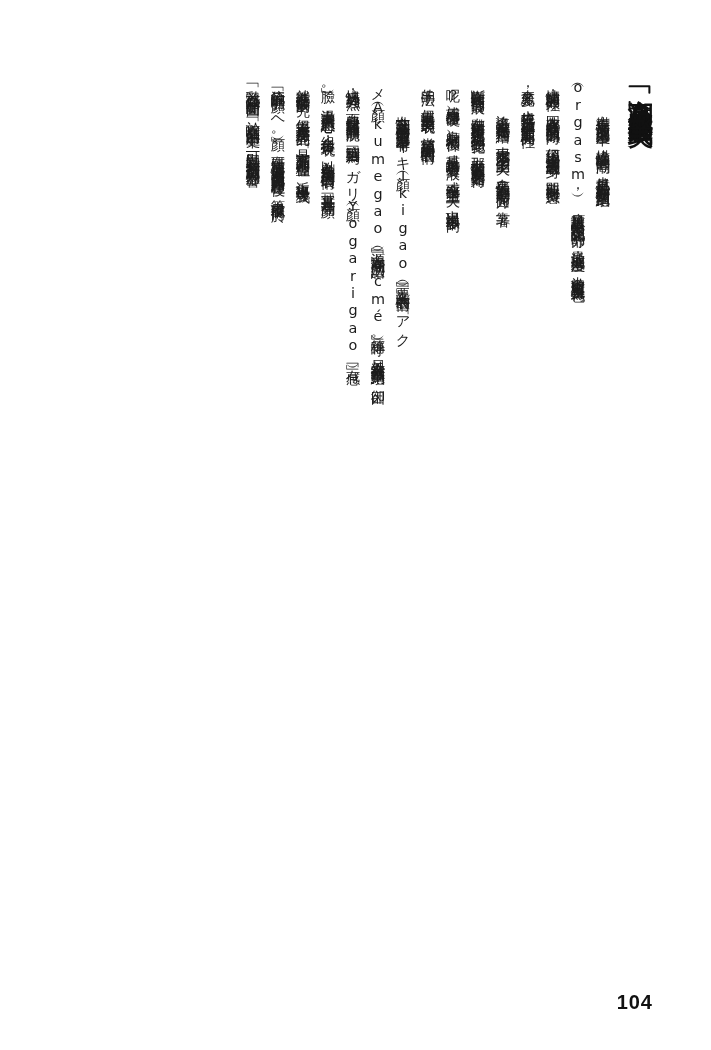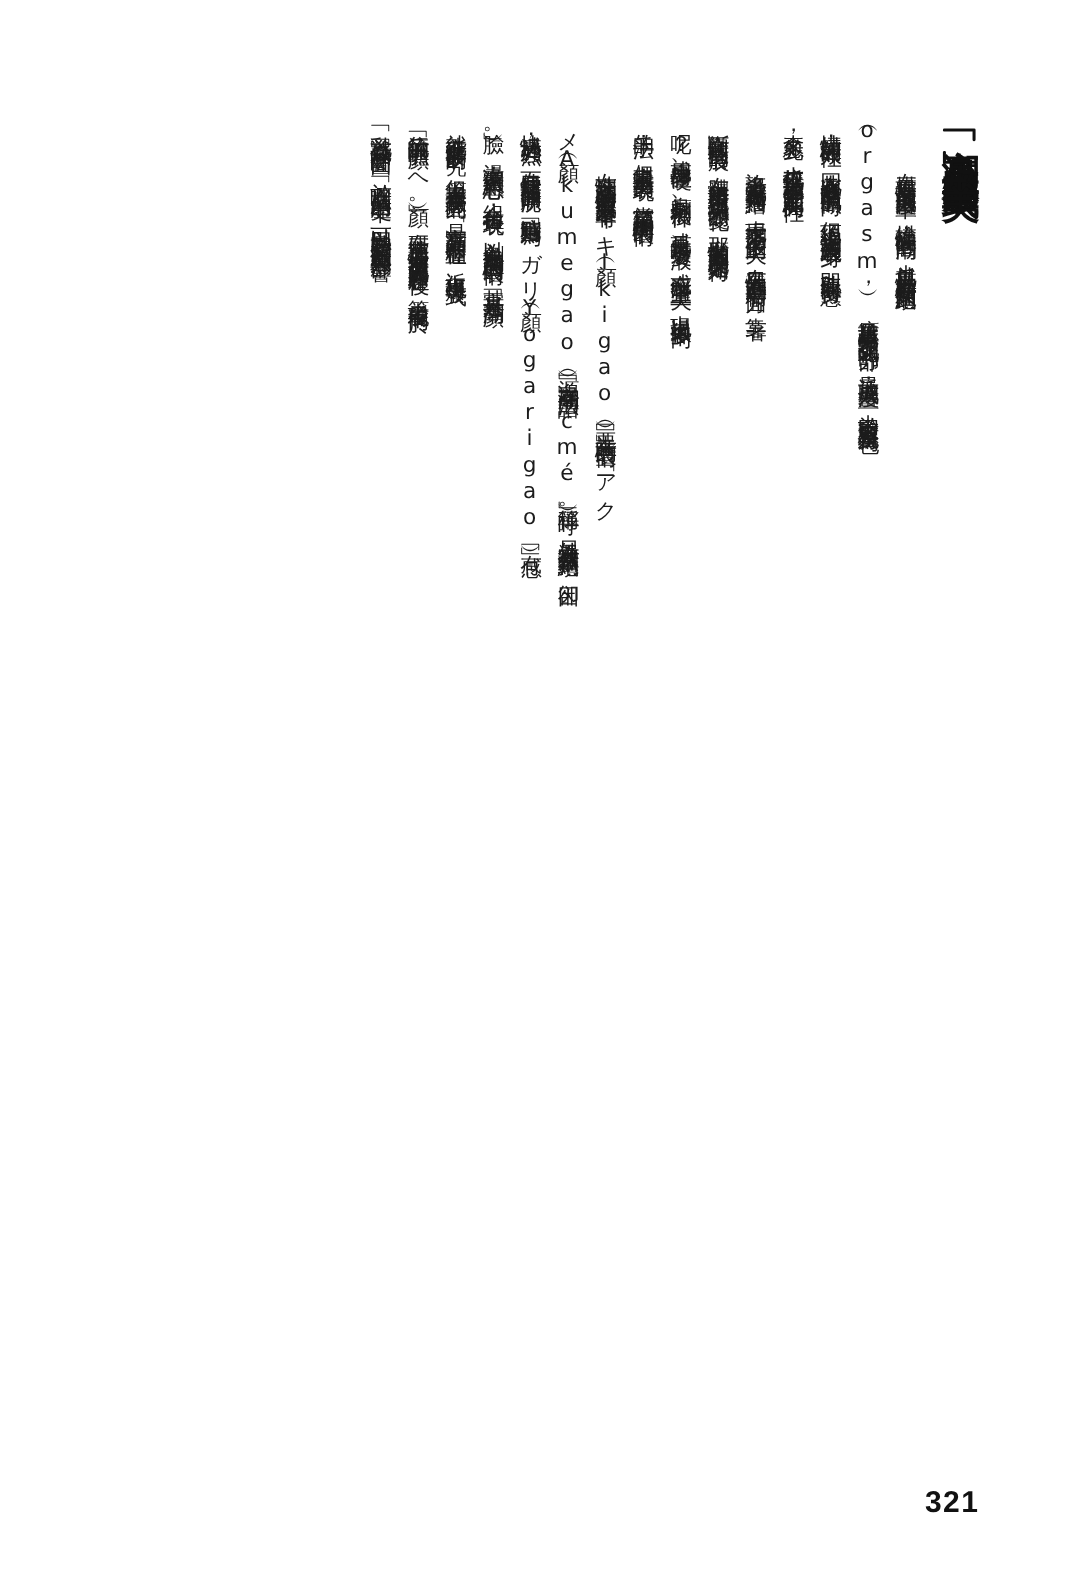--- a/index.html
+++ b/index.html
@@ -99,15 +99,15 @@
     <div class="col">的手法；但其中最重要的表現，當屬絕頂那瞬間的表情。</div>
     <div class="col indent">女性達到高潮時的表情在成人漫畫中有「イキ顏（Ikigao）」（要「去」時的表情）、「アク</div>
     <div class="col">メ顏（Akumegao）」（源自「高潮」的法語「acmé」）等稱呼。另外還有雖然不到絕頂，卻因</div>
     <div class="col">快感過於強烈，而使身體痛苦扭曲的狀況。這時則稱為「ヨガリ顏（Yogarigao）」「有感</div>
     <div class="col">臉」）。漫畫家們費盡心思，組合各種表現，以為創造出屬於自己的表情。其實光是「高潮顏</div>
     <div class="col">就能進行非常多的研究，但筆者在本書想探究的，是「高潮顏」其中一個亞種、近年出現爆發式</div>
     <div class="col">流行的「啊嘿顏（アヘ顏）」。在研究過這個表情演出普遍化的原因和歷程後，筆者發現不同於</div>
     <div class="col">「乳首殘像」和「斷面圖」，於「啊嘿顏」的歷史中，可以同時看到作家的創意與外部影響。</div>
   </div>
 
-  <div class="page-number">321</div>
+  <div class="page-number">104</div>
 
 </div>
 
 </body></html>

